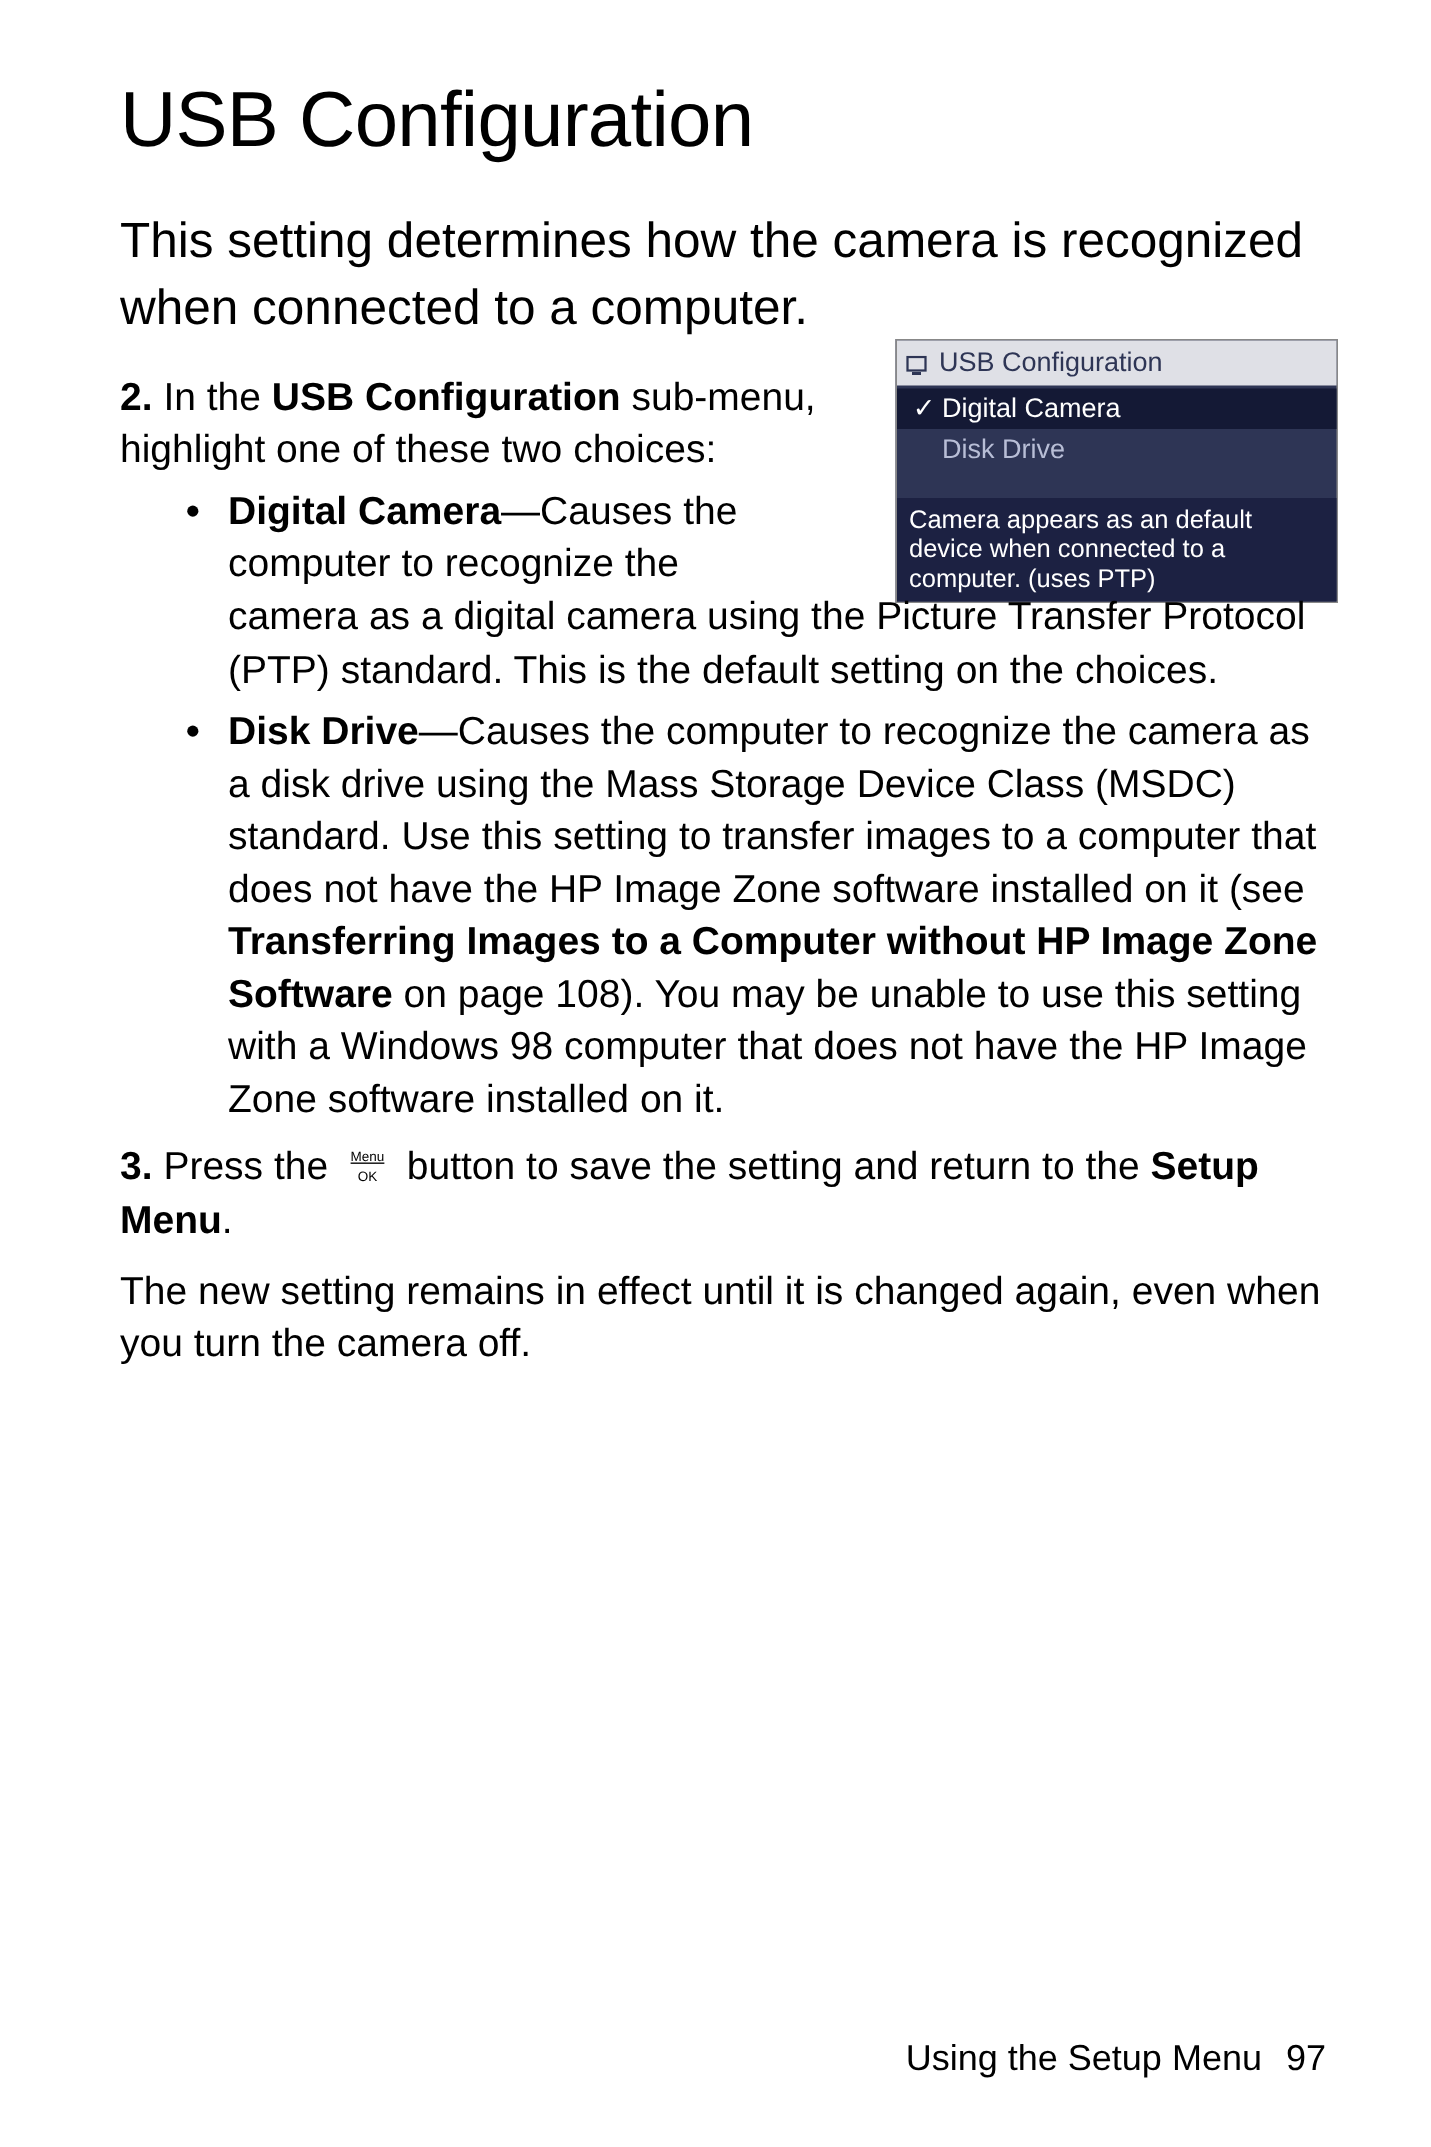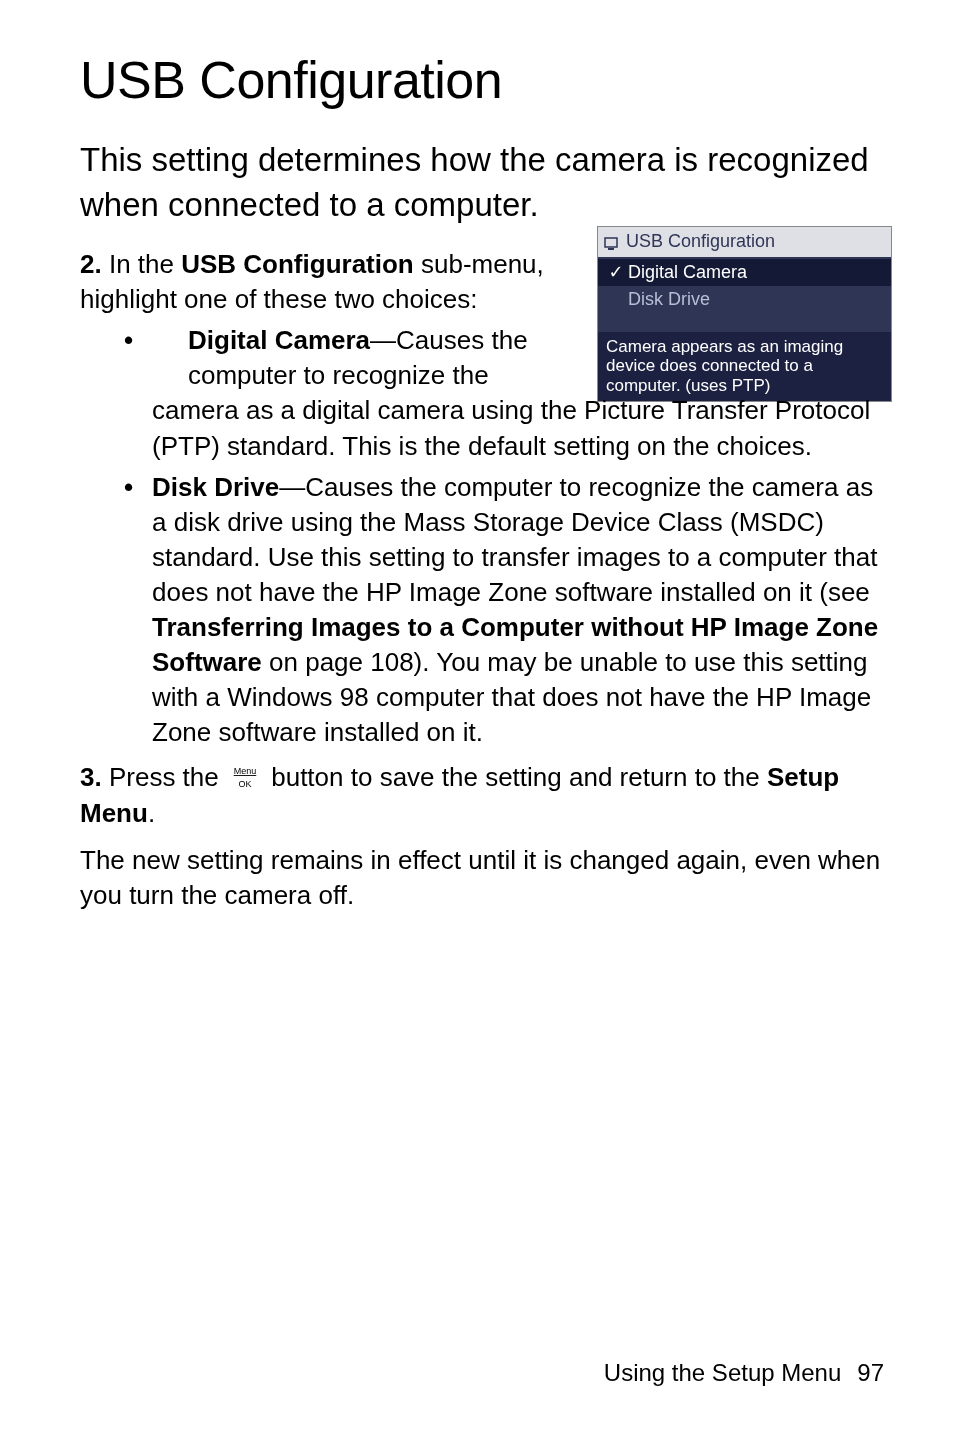--- a/index.html
+++ b/index.html
@@ -56,21 +56,20 @@
     .bulletlist > li::before {
       content: "•";
       position: absolute;
       left: 44px;
       top: 0;
       font-weight: bold;
     }
     .bulletlist > li.first-bullet .lead {
       display: block;
       padding-right: 290px;
-      margin-left: 36px;
     }
     .bold { font-weight: bold; }
     .screenshot {
       position: absolute;
       right: 62px;
       top: 226px;
       width: 295px;
       border: 1px solid #888;
       font-family: Arial, sans-serif;
       font-size: 18px;
@@ -163,21 +162,21 @@
   </div>
   <div class="ss-options">
     <div class="ss-opt selected">
       <span class="check">✓</span>
       <span>Digital Camera</span>
     </div>
     <div class="ss-opt dim">
       <span>Disk Drive</span>
     </div>
   </div>
-  <div class="ss-desc">Camera appears as an imaging device does connected to a computer. (uses PTP)</div>
+  <div class="ss-desc">Camera appears as an default device when connected to a computer. (uses PTP)</div>
 </div>
 
 <ol class="numlist">
   <li>
     <div class="step2-head">
       <span class="num">2.</span>
       <span>In the </span><span class="bold">USB Configuration</span><span> sub-menu, highlight one of these two choices:</span>
     </div>
     <ul class="bulletlist">
       <li class="first-bullet">

